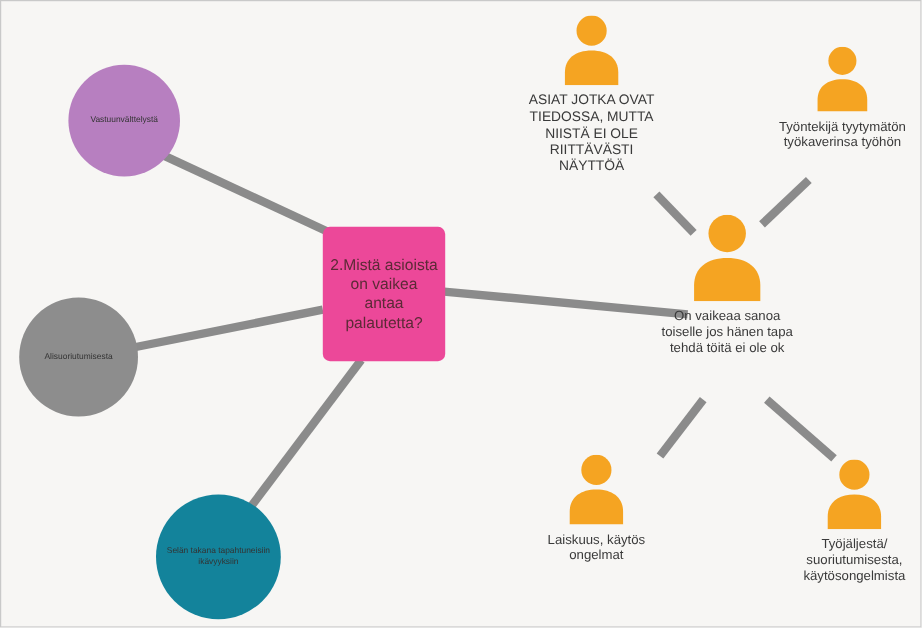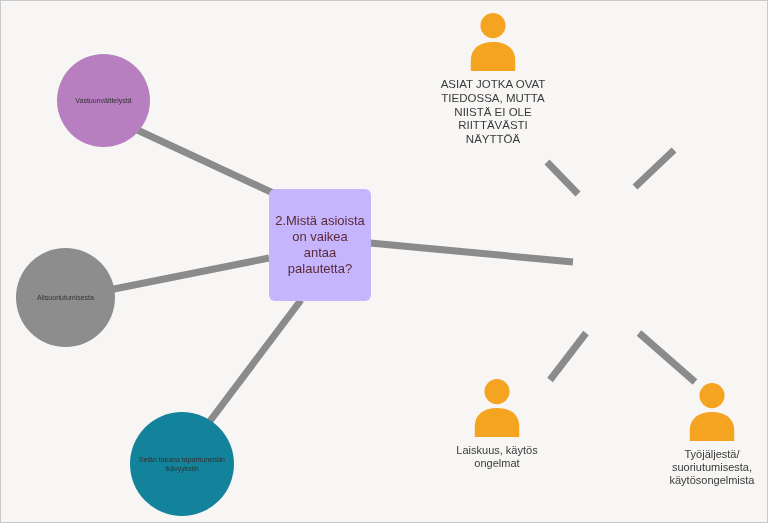--- a/index.html
+++ b/index.html
@@ -20,21 +20,21 @@
     width: 768px; height: 523px;
   }
   svg.connectors line {
     stroke: #8b8b8b;
     stroke-width: 7;
   }
   .center-box {
     position: absolute;
     left: 268px; top: 188px;
     width: 102px; height: 112px;
-    background: #c4b5fd;
+    background: #ec4899;
     border-radius: 6px;
     display: flex;
     align-items: center;
     justify-content: center;
     text-align: center;
     padding: 4px 6px;
     box-sizing: border-box;
   }
   .center-box span {
     font-size: 13px;
@@ -109,21 +109,35 @@
   </div>
 
   <div class="person person-evidence">
     <svg class="person-icon" width="58" height="58" viewBox="0 0 60 60">
       <circle cx="30" cy="13" r="13"></circle>
       <path d="M7 60 L7 49 C7 37 16 30 30 30 C44 30 53 37 53 49 L53 60 Z"></path>
     </svg>
     <div class="person-label">ASIAT JOTKA OVAT TIEDOSSA, MUTTA NIISTÄ EI OLE RIITTÄVÄSTI NÄYTTÖÄ</div>
   </div>
 
+  <div class="person person-coworker">
+    <svg class="person-icon" width="54" height="54" viewBox="0 0 60 60">
+      <circle cx="30" cy="13" r="13"></circle>
+      <path d="M7 60 L7 49 C7 37 16 30 30 30 C44 30 53 37 53 49 L53 60 Z"></path>
+    </svg>
+    <div class="person-label">Työntekijä tyytymätön työkaverinsa työhön</div>
+  </div>
 
+  <div class="person person-central">
+    <svg class="person-icon" width="72" height="72" viewBox="0 0 60 60">
+      <circle cx="30" cy="13" r="13"></circle>
+      <path d="M7 60 L7 49 C7 37 16 30 30 30 C44 30 53 37 53 49 L53 60 Z"></path>
+    </svg>
+    <div class="person-label">On vaikeaa sanoa toiselle jos hänen tapa tehdä töitä ei ole ok</div>
+  </div>
 
   <div class="person person-laziness">
     <svg class="person-icon" width="58" height="58" viewBox="0 0 60 60">
       <circle cx="30" cy="13" r="13"></circle>
       <path d="M7 60 L7 49 C7 37 16 30 30 30 C44 30 53 37 53 49 L53 60 Z"></path>
     </svg>
     <div class="person-label">Laiskuus, käytös ongelmat</div>
   </div>
 
   <div class="person person-workquality">

